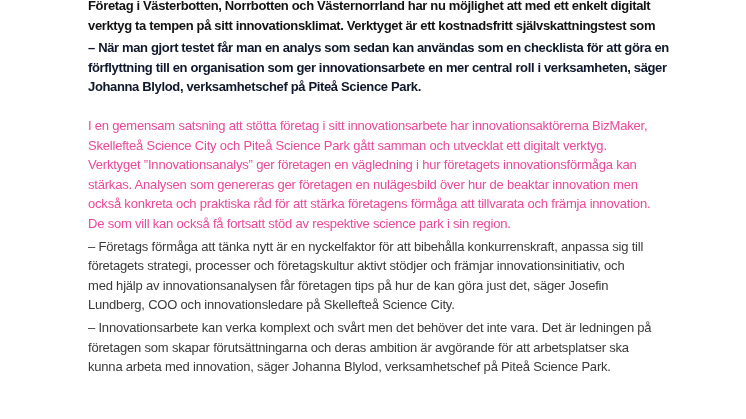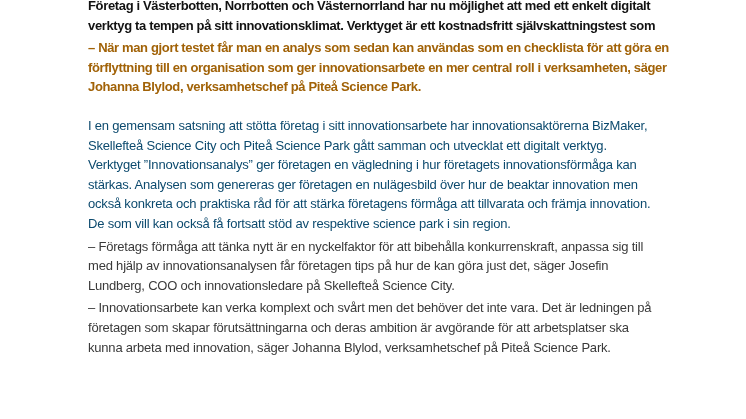--- a/index.html
+++ b/index.html
@@ -45,35 +45,36 @@
 </style>
 </head>
 <body>
 
 <div class="page" style="background: rgb(255, 255, 255);">
   <div class="doc">
       <p class="para lead" style="color: rgb(18, 18, 18);">
         <span class="line">Företag i Västerbotten, Norrbotten och Västernorrland har nu möjlighet att med ett enkelt digitalt</span>
         <span class="line">verktyg ta tempen på sitt innovationsklimat. Verktyget är ett kostnadsfritt självskattningstest som</span>
       </p>
-      <p class="para lead" style="color: #a16207;">
+      <p class="para lead" style="color: #0f172a;">
         <span class="line">– När man gjort testet får man en analys som sedan kan användas som en checklista för att göra en</span>
         <span class="line">förflyttning till en organisation som ger innovationsarbete en mer central roll i verksamheten, säger</span>
         <span class="line">Johanna Blylod, verksamhetschef på Piteå Science Park.</span>
       </p>
-      <p class="para" style="color: #0c4a6e;">
+      <p class="para" style="color: #ec4899;">
         <span class="line">I en gemensam satsning att stötta företag i sitt innovationsarbete har innovationsaktörerna BizMaker,</span>
         <span class="line">Skellefteå Science City och Piteå Science Park gått samman och utvecklat ett digitalt verktyg.</span>
         <span class="line">Verktyget ”Innovationsanalys” ger företagen en vägledning i hur företagets innovationsförmåga kan</span>
         <span class="line">stärkas. Analysen som genereras ger företagen en nulägesbild över hur de beaktar innovation men</span>
         <span class="line">också konkreta och praktiska råd för att stärka företagens förmåga att tillvarata och främja innovation.</span>
         <span class="line">De som vill kan också få fortsatt stöd av respektive science park i sin region.</span>
       </p>
       <p class="para" style="color: rgb(58, 58, 58);">
         <span class="line">– Företags förmåga att tänka nytt är en nyckelfaktor för att bibehålla konkurrenskraft, anpassa sig till</span>
+        <span class="line">företagets strategi, processer och företagskultur aktivt stödjer och främjar innovationsinitiativ, och</span>
         <span class="line">med hjälp av innovationsanalysen får företagen tips på hur de kan göra just det, säger Josefin</span>
         <span class="line">Lundberg, COO och innovationsledare på Skellefteå Science City.</span>
       </p>
       <p class="para" style="color: rgb(58, 58, 58);">
         <span class="line">– Innovationsarbete kan verka komplext och svårt men det behöver det inte vara. Det är ledningen på</span>
         <span class="line">företagen som skapar förutsättningarna och deras ambition är avgörande för att arbetsplatser ska</span>
         <span class="line">kunna arbeta med innovation, säger Johanna Blylod, verksamhetschef på Piteå Science Park.</span>
       </p>
     </div>
 </div>

